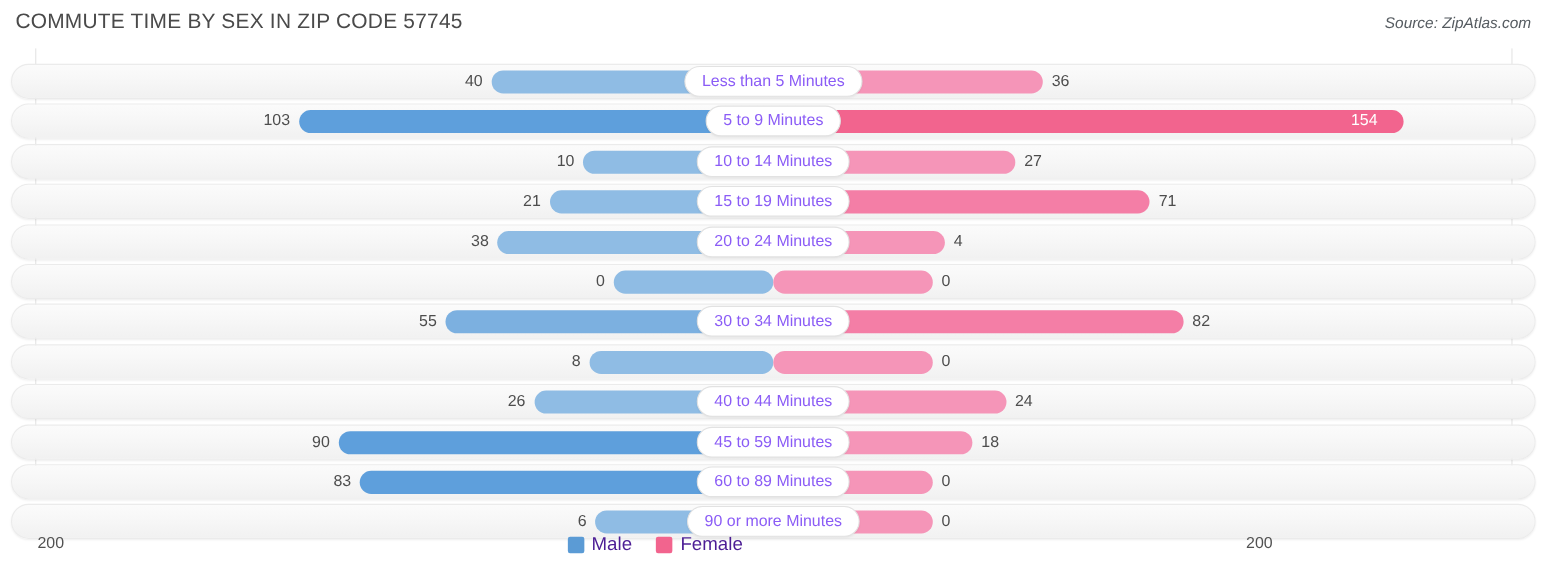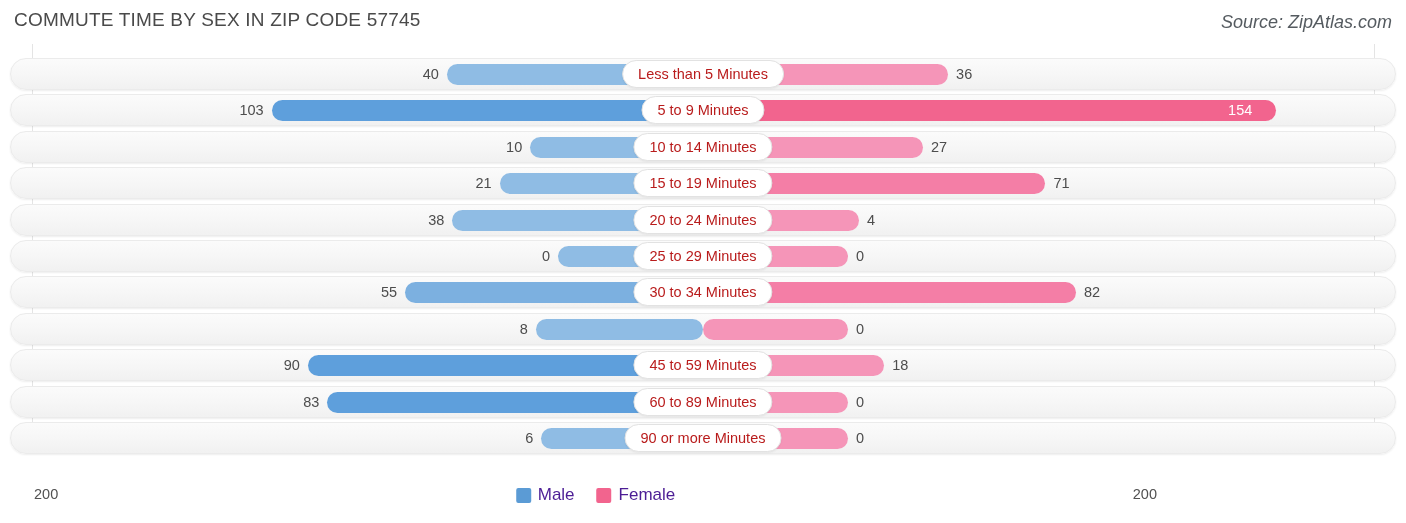--- a/index.html
+++ b/index.html
@@ -26,21 +26,21 @@
     left: 14px; top: 9px;
     font-size: 19px;
     letter-spacing: .2px;
     color: #4a4a4a;
     font-weight: 400;
     white-space: nowrap;
   }
   .source {
     position: absolute;
     right: 14px; top: 12px;
-    font-size: 18px;
+    font-size: 14px;
     font-style: italic;
     color: #555b60;
     white-space: nowrap;
   }
 
   
   .plot {
     position: absolute;
     left: 0; top: 44px;
     width: 1406px;
@@ -114,21 +114,21 @@
     left: 50%;
     top: 4px;
     transform: translateX(-50%);
     height: 28px;
     line-height: 26px;
     padding: 0 15px;
     border-radius: 15px;
     background: #ffffff;
     border: 1px solid #e2e2e2;
     font-size: 14.5px;
-    color: #b91c1c;
+    color: #8b5cf6;
     white-space: nowrap;
     box-shadow: 0 1px 2px rgba(0,0,0,.05);
     z-index: 5;
   }
 
   
   .footer {
     position: absolute;
     left: 0; bottom: 6px;
     width: 1191px;
@@ -231,40 +231,49 @@
         <div class="center-label">20 to 24 Minutes</div>
       </div>
       <div class="row">
         <div class="track"></div>
         <div class="bars">
           <div class="bar male" title="Male: 0" style="width: 145px; background: rgb(143, 188, 228);"></div>
           <div class="bar female" title="Female: 0" style="width: 145px; background: rgb(245, 149, 184);"></div>
           <div class="val male" style="right: 856px;">0</div>
           <div class="val female" style="left: 856px;">0</div>
         </div>
-        <div class="center-label">25 to 29 Minutes</div>
       </div>
       <div class="row">
         <div class="track"></div>
         <div class="bars">
           <div class="bar male" title="Male: 55" style="width: 297.9px; background: rgb(124, 176, 224);"></div>
           <div class="bar female" title="Female: 82" style="width: 372.96px; background: rgb(244, 126, 166);"></div>
           <div class="val male" style="right: 1008.9px;">55</div>
           <div class="val female" style="left: 1083.96px;">82</div>
         </div>
         <div class="center-label">30 to 34 Minutes</div>
       </div>
       <div class="row">
         <div class="track"></div>
         <div class="bars">
           <div class="bar male" title="Male: 8" style="width: 167.24px; background: rgb(143, 188, 228);"></div>
           <div class="bar female" title="Female: 0" style="width: 145px; background: rgb(245, 149, 184);"></div>
           <div class="val male" style="right: 878.24px;">8</div>
           <div class="val female" style="left: 856px;">0</div>
         </div>
+      </div>
+      <div class="row">
+        <div class="track"></div>
+        <div class="bars">
+          <div class="bar male" title="Male: 26" style="width: 217.28px; background: rgb(143, 188, 228);"></div>
+          <div class="bar female" title="Female: 24" style="width: 211.72px; background: rgb(245, 149, 184);"></div>
+          <div class="val male" style="right: 928.28px;">26</div>
+          <div class="val female" style="left: 922.72px;">24</div>
+        </div>
+        <div class="center-label">40 to 44 Minutes</div>
       </div>
       <div class="row">
         <div class="track"></div>
         <div class="bars">
           <div class="bar male" title="Male: 90" style="width: 395.2px; background: rgb(94, 159, 220);"></div>
           <div class="bar female" title="Female: 13" style="width: 181.14px; background: rgb(245, 149, 184);"></div>
           <div class="val male" style="right: 1106.2px;">90</div>
           <div class="val female" style="left: 892.14px;">18</div>
         </div>
         <div class="center-label">45 to 59 Minutes</div>

